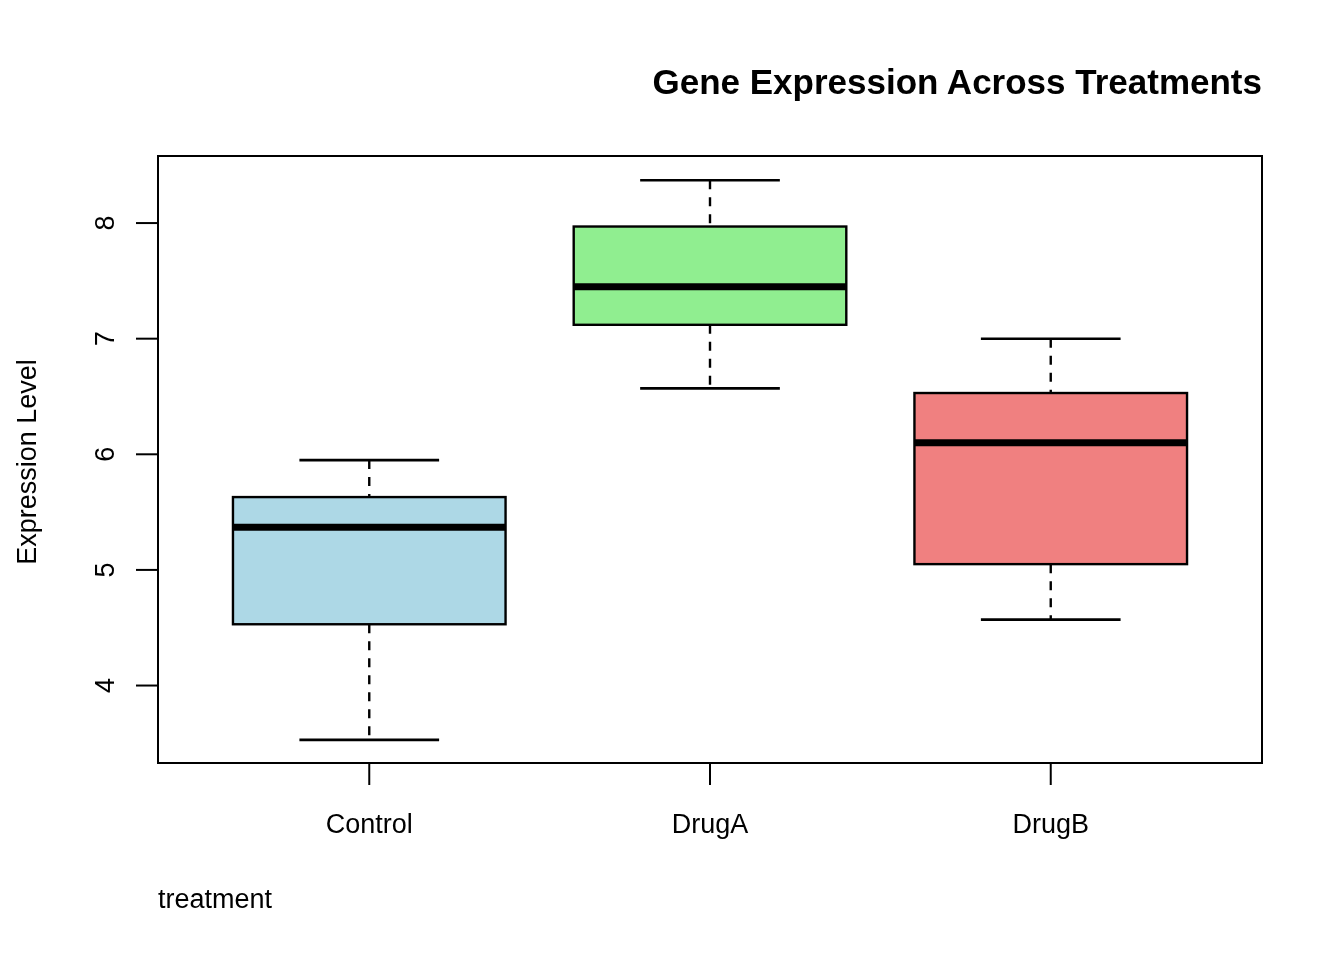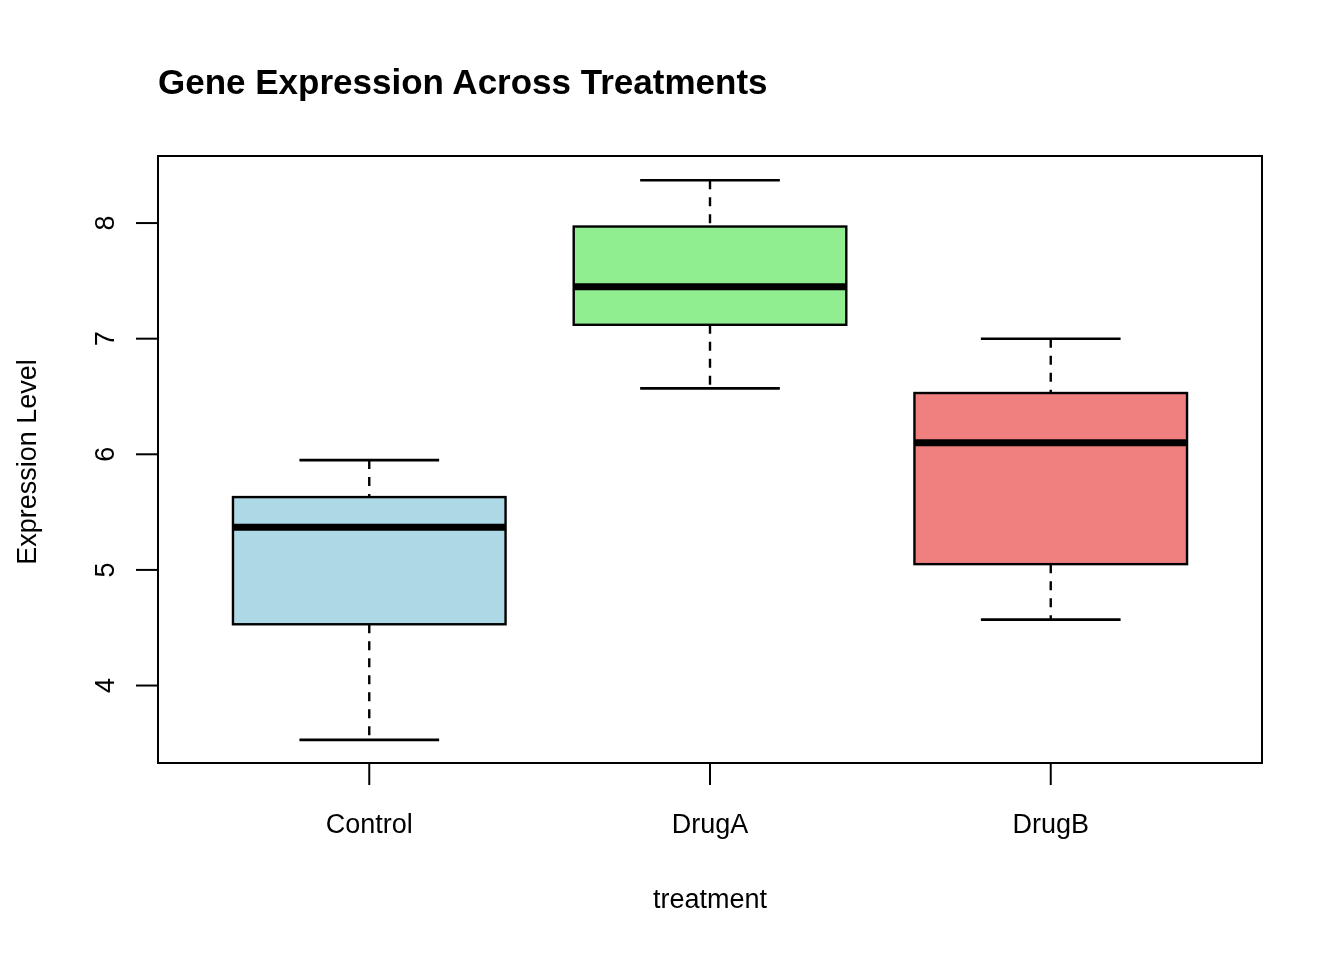--- a/index.html
+++ b/index.html
@@ -14,39 +14,38 @@
     background: #ffffff;
     font-family: "Liberation Sans", sans-serif;
     color: #000000;
     overflow: hidden;
   }
   #chart-title {
     position: absolute;
     left: 158px;
     top: 62px;
     width: 1104px;
-    text-align: left;
+    text-align: right;
     font-size: 35px;
     font-weight: bold;
     letter-spacing: 0px;
   }
   #y-axis-title {
     position: absolute;
     left: 27px;
     top: 462px;
     transform: translate(-50%, -50%) rotate(-90deg);
     font-size: 27px;
     white-space: nowrap;
   }
   #x-axis-title {
     position: absolute;
     left: 158px;
     top: 884px;
     width: 1104px;
-    text-align: center;
     font-size: 27px;
   }
   svg text {
     font-family: "Liberation Sans", sans-serif;
     fill: #000000;
   }
   #plot-svg {
     position: absolute;
     left: 0;
     top: 0;

